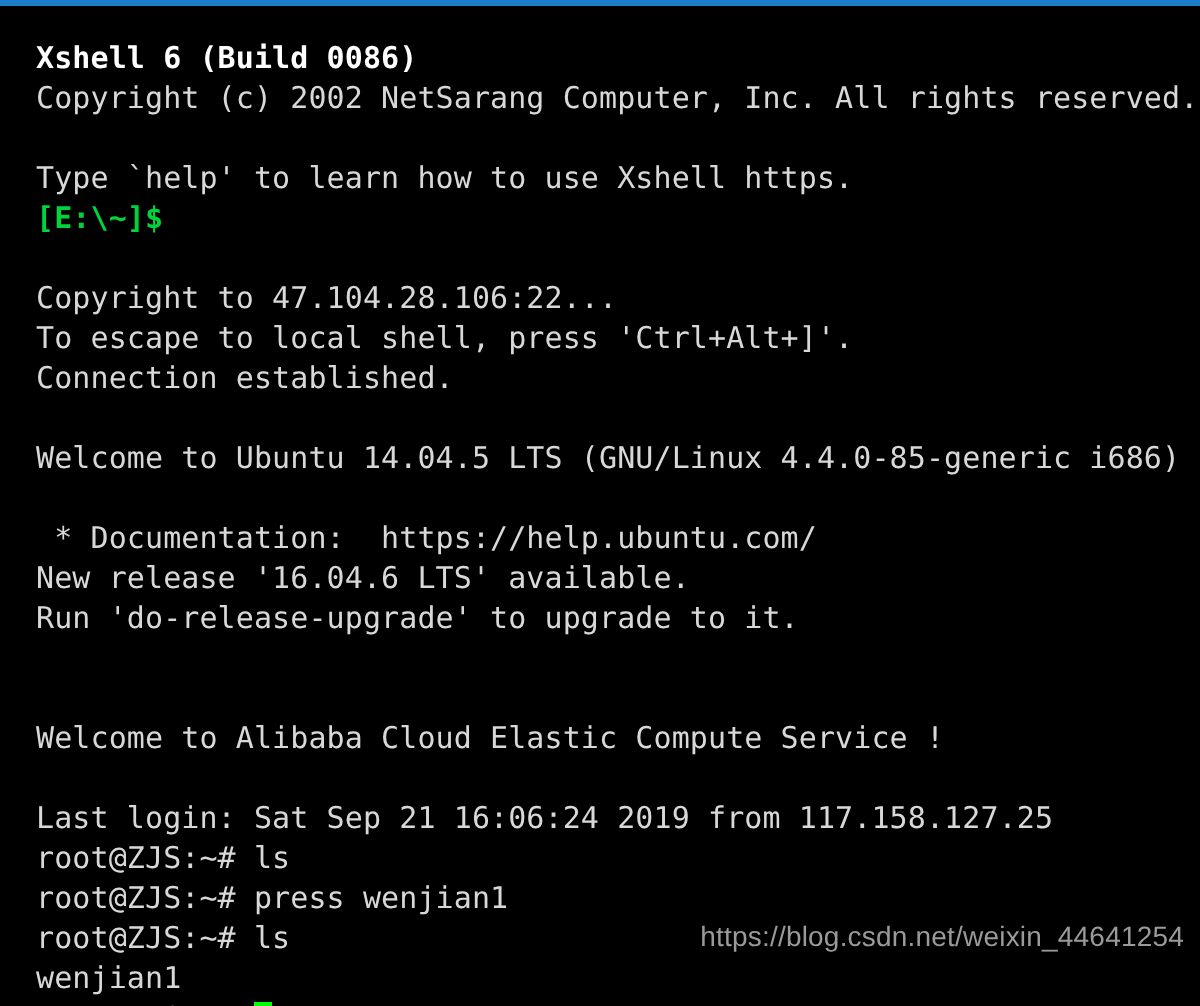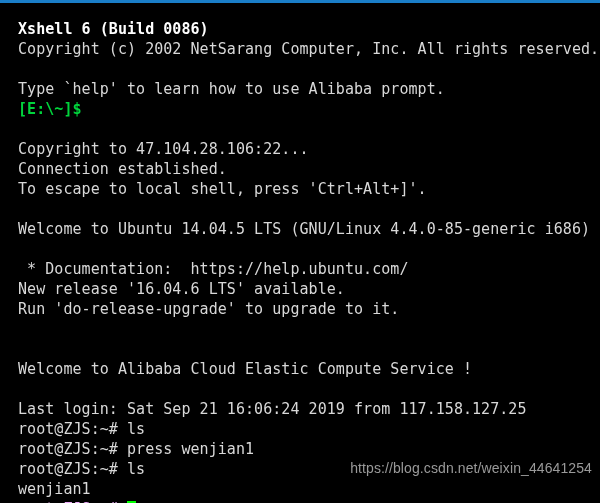--- a/index.html
+++ b/index.html
@@ -80,26 +80,26 @@
 <body>
 
 <div id="terminal-window">
 
   <div id="title-strip"></div>
 
   <div id="terminal-screen">
       <div class="term-line bold">Xshell 6 (Build 0086)</div>
       <div class="term-line">Copyright (c) 2002 NetSarang Computer, Inc. All rights reserved.</div>
       <div class="term-line blank">&nbsp;</div>
-      <div class="term-line">Type `help' to learn how to use Alibaba prompt.</div>
+      <div class="term-line">Type `help' to learn how to use Xshell https.</div>
       <div class="term-line"><span class="seg-green">[E:\~]$</span></div>
       <div class="term-line blank">&nbsp;</div>
       <div class="term-line">Copyright to 47.104.28.106:22...</div>
+      <div class="term-line">To escape to local shell, press 'Ctrl+Alt+]'.</div>
       <div class="term-line">Connection established.</div>
-      <div class="term-line">To escape to local shell, press 'Ctrl+Alt+]'.</div>
       <div class="term-line blank">&nbsp;</div>
       <div class="term-line">Welcome to Ubuntu 14.04.5 LTS (GNU/Linux 4.4.0-85-generic i686)</div>
       <div class="term-line blank">&nbsp;</div>
       <div class="term-line"> * Documentation:  https://help.ubuntu.com/</div>
       <div class="term-line">New release '16.04.6 LTS' available.</div>
       <div class="term-line">Run 'do-release-upgrade' to upgrade to it.</div>
       <div class="term-line blank">&nbsp;</div>
       <div class="term-line blank">&nbsp;</div>
       <div class="term-line">Welcome to Alibaba Cloud Elastic Compute Service !</div>
       <div class="term-line blank">&nbsp;</div>

